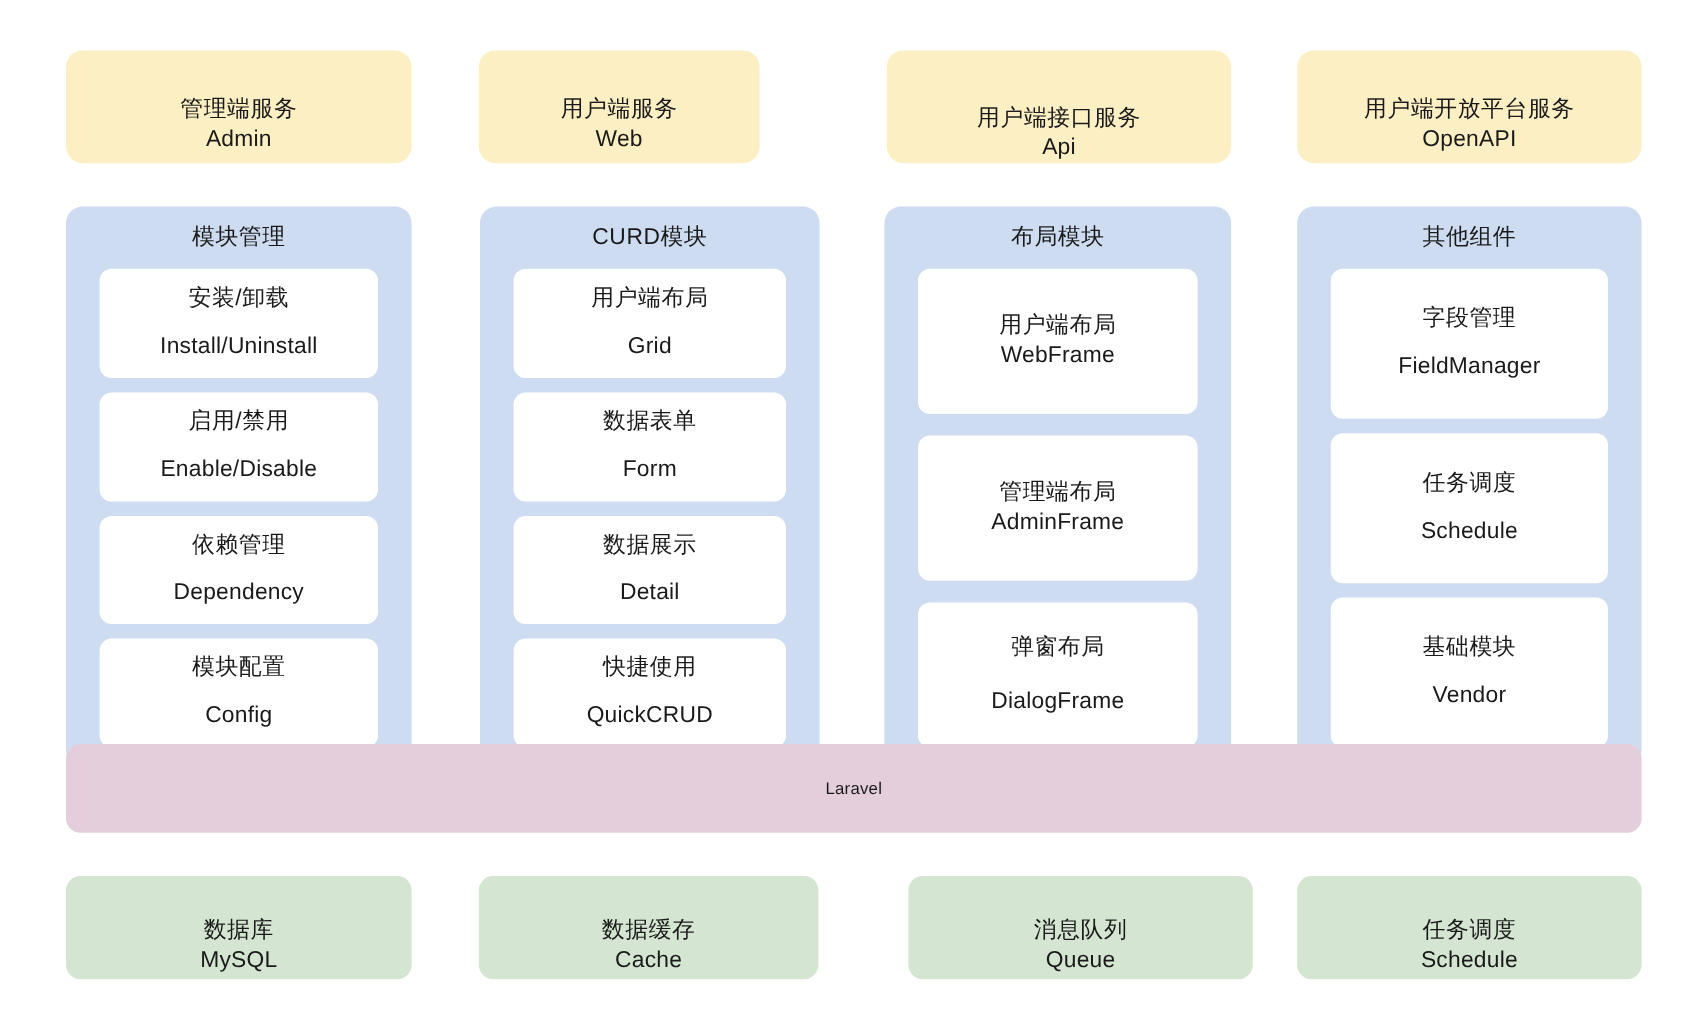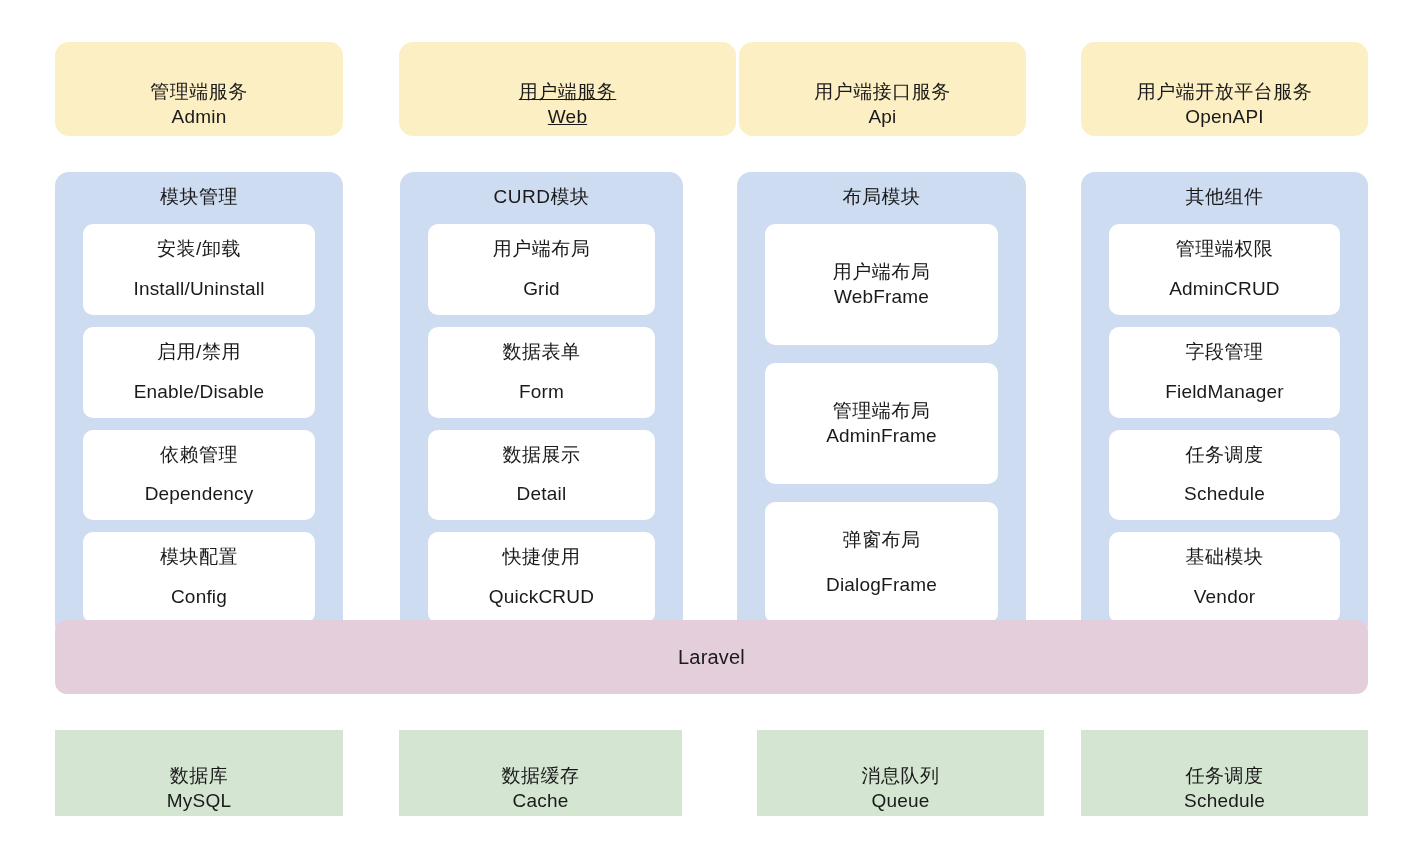--- a/index.html
+++ b/index.html
@@ -109,48 +109,48 @@
     position: absolute;
     left: 55px;
     top: 620px;
     width: 1313px;
     height: 74px;
     background: #e5cedb;
     border-radius: 12px;
     display: flex;
     align-items: center;
     justify-content: center;
-    font-size: 20px;
+    font-size: 14px;
     letter-spacing: 0.2px;
   }
 
   
   .infra-box {
     background: #d4e6d2;
     height: 86px;
-    border-radius: 0;
+    border-radius: 12px;
     top: 730px;
   }
 </style>
 </head>
 <body>
 
 <div class="diagram">
 
   <div class="box service-box" style="left:55px; top:42px; width:288px;">
     <span class="cn">管理端服务</span>
     <span class="en">Admin</span>
   </div>
 
-  <div class="box service-box" style="left:399px; top:42px; width:337px;text-decoration:underline;">
+  <div class="box service-box" style="left:399px; top:42px; width:234px;">
     <span class="cn">用户端服务</span>
     <span class="en">Web</span>
   </div>
 
-  <div class="box service-box" style="left:739px; top:42px; width:287px;">
+  <div class="box service-box" style="left:739px; top:42px; width:287px;justify-content:flex-end;">
     <span class="cn">用户端接口服务</span>
     <span class="en">Api</span>
   </div>
 
   <div class="box service-box" style="left:1081px; top:42px; width:287px;">
     <span class="cn">用户端开放平台服务</span>
     <span class="en">OpenAPI</span>
   </div>
 
   <div class="group-box" style="left:55px; width:288px;">
@@ -212,24 +212,20 @@
         <span class="cn">弹窗布局</span>
         <span class="en">DialogFrame</span>
       </div>
     </div>
   </div>
 
   <div class="group-box" style="left:1081px; width:287px;">
     <div class="group-title">其他组件</div>
     <div class="group-items count-4">
       <div class="item-card">
-        <span class="cn">管理端权限</span>
-        <span class="en">AdminCRUD</span>
-      </div>
-      <div class="item-card">
         <span class="cn">字段管理</span>
         <span class="en">FieldManager</span>
       </div>
       <div class="item-card">
         <span class="cn">任务调度</span>
         <span class="en">Schedule</span>
       </div>
       <div class="item-card">
         <span class="cn">基础模块</span>
         <span class="en">Vendor</span>

